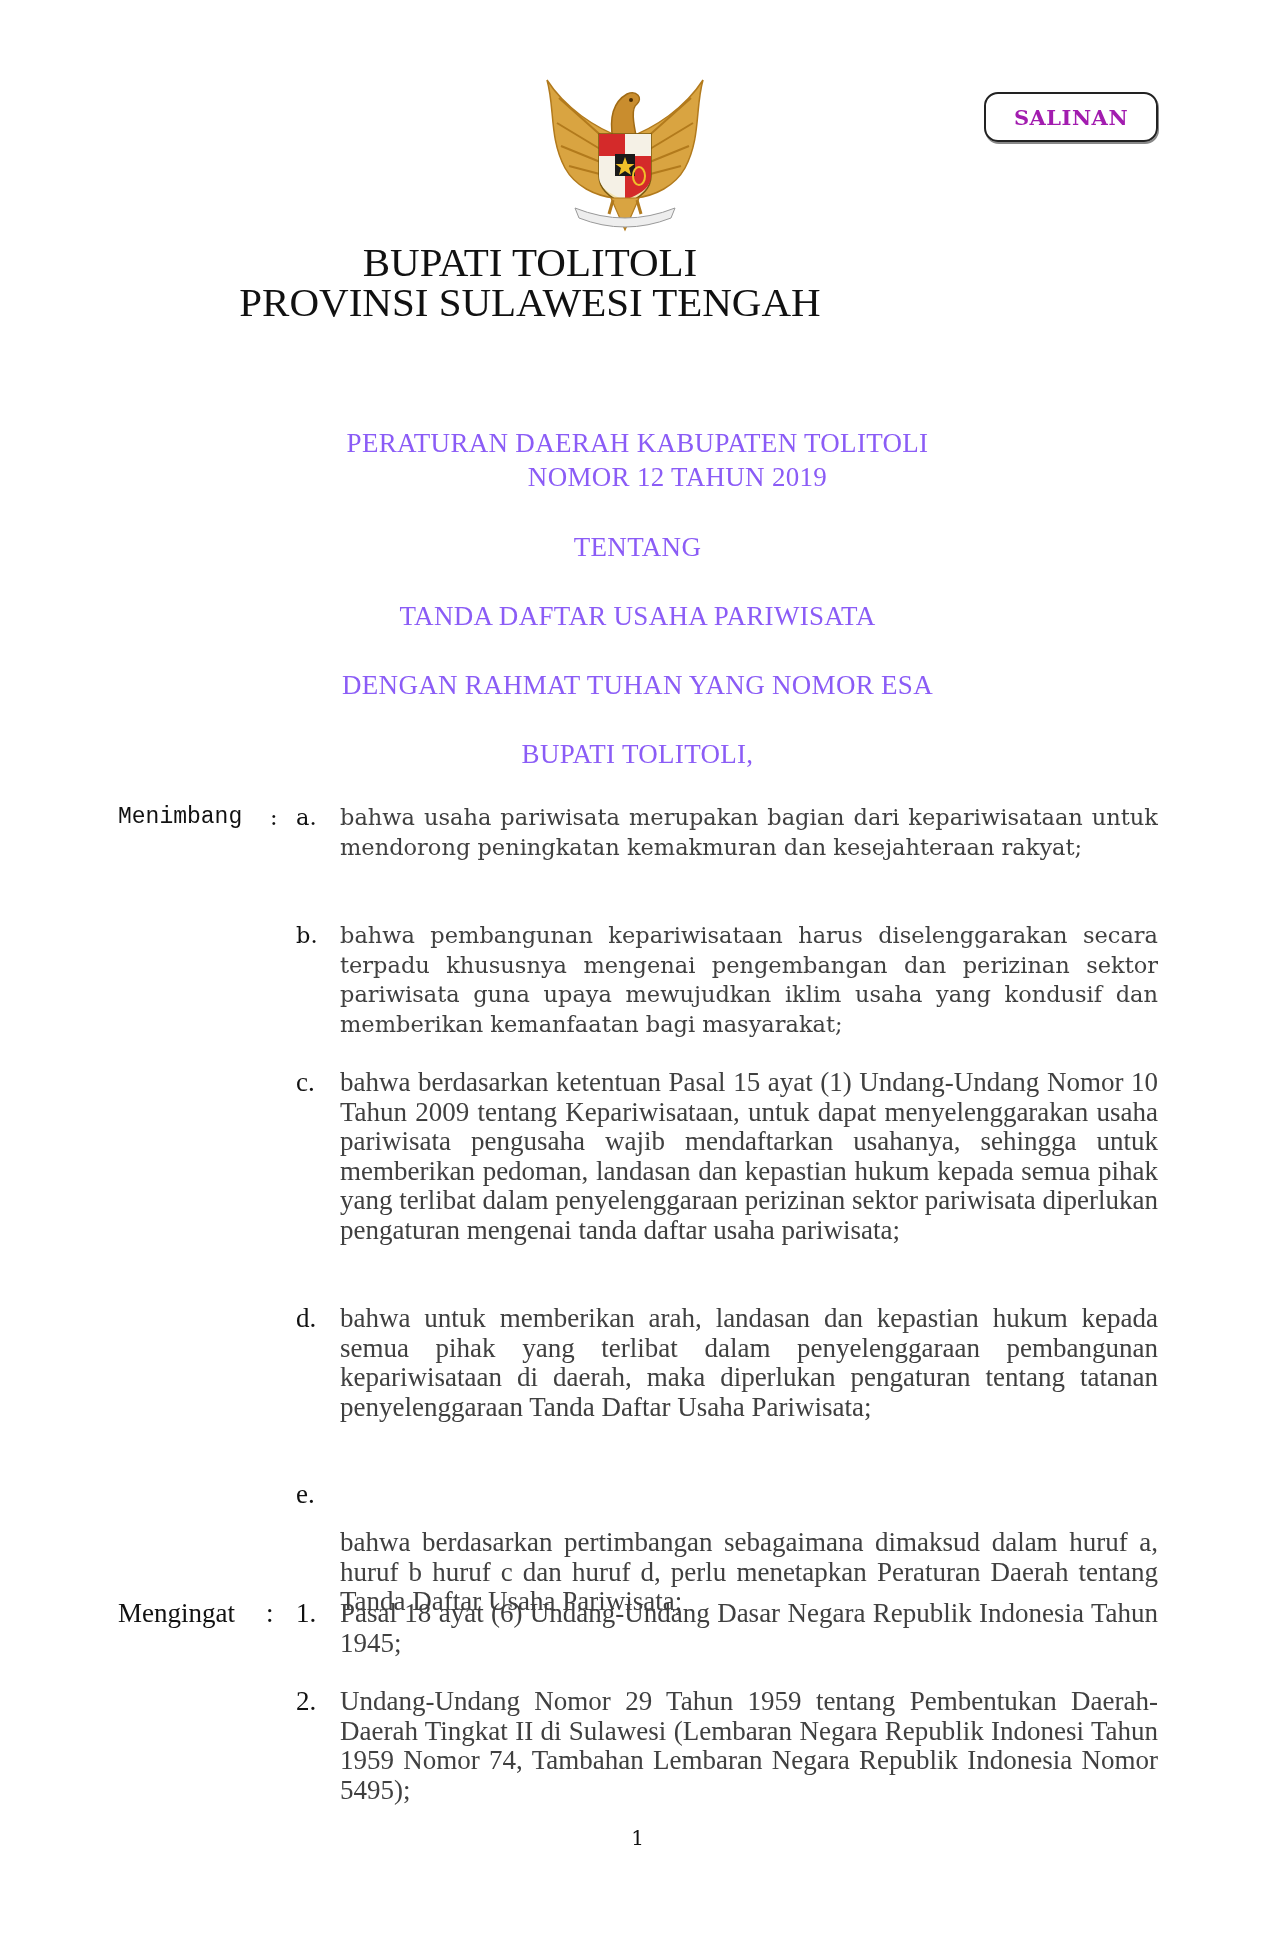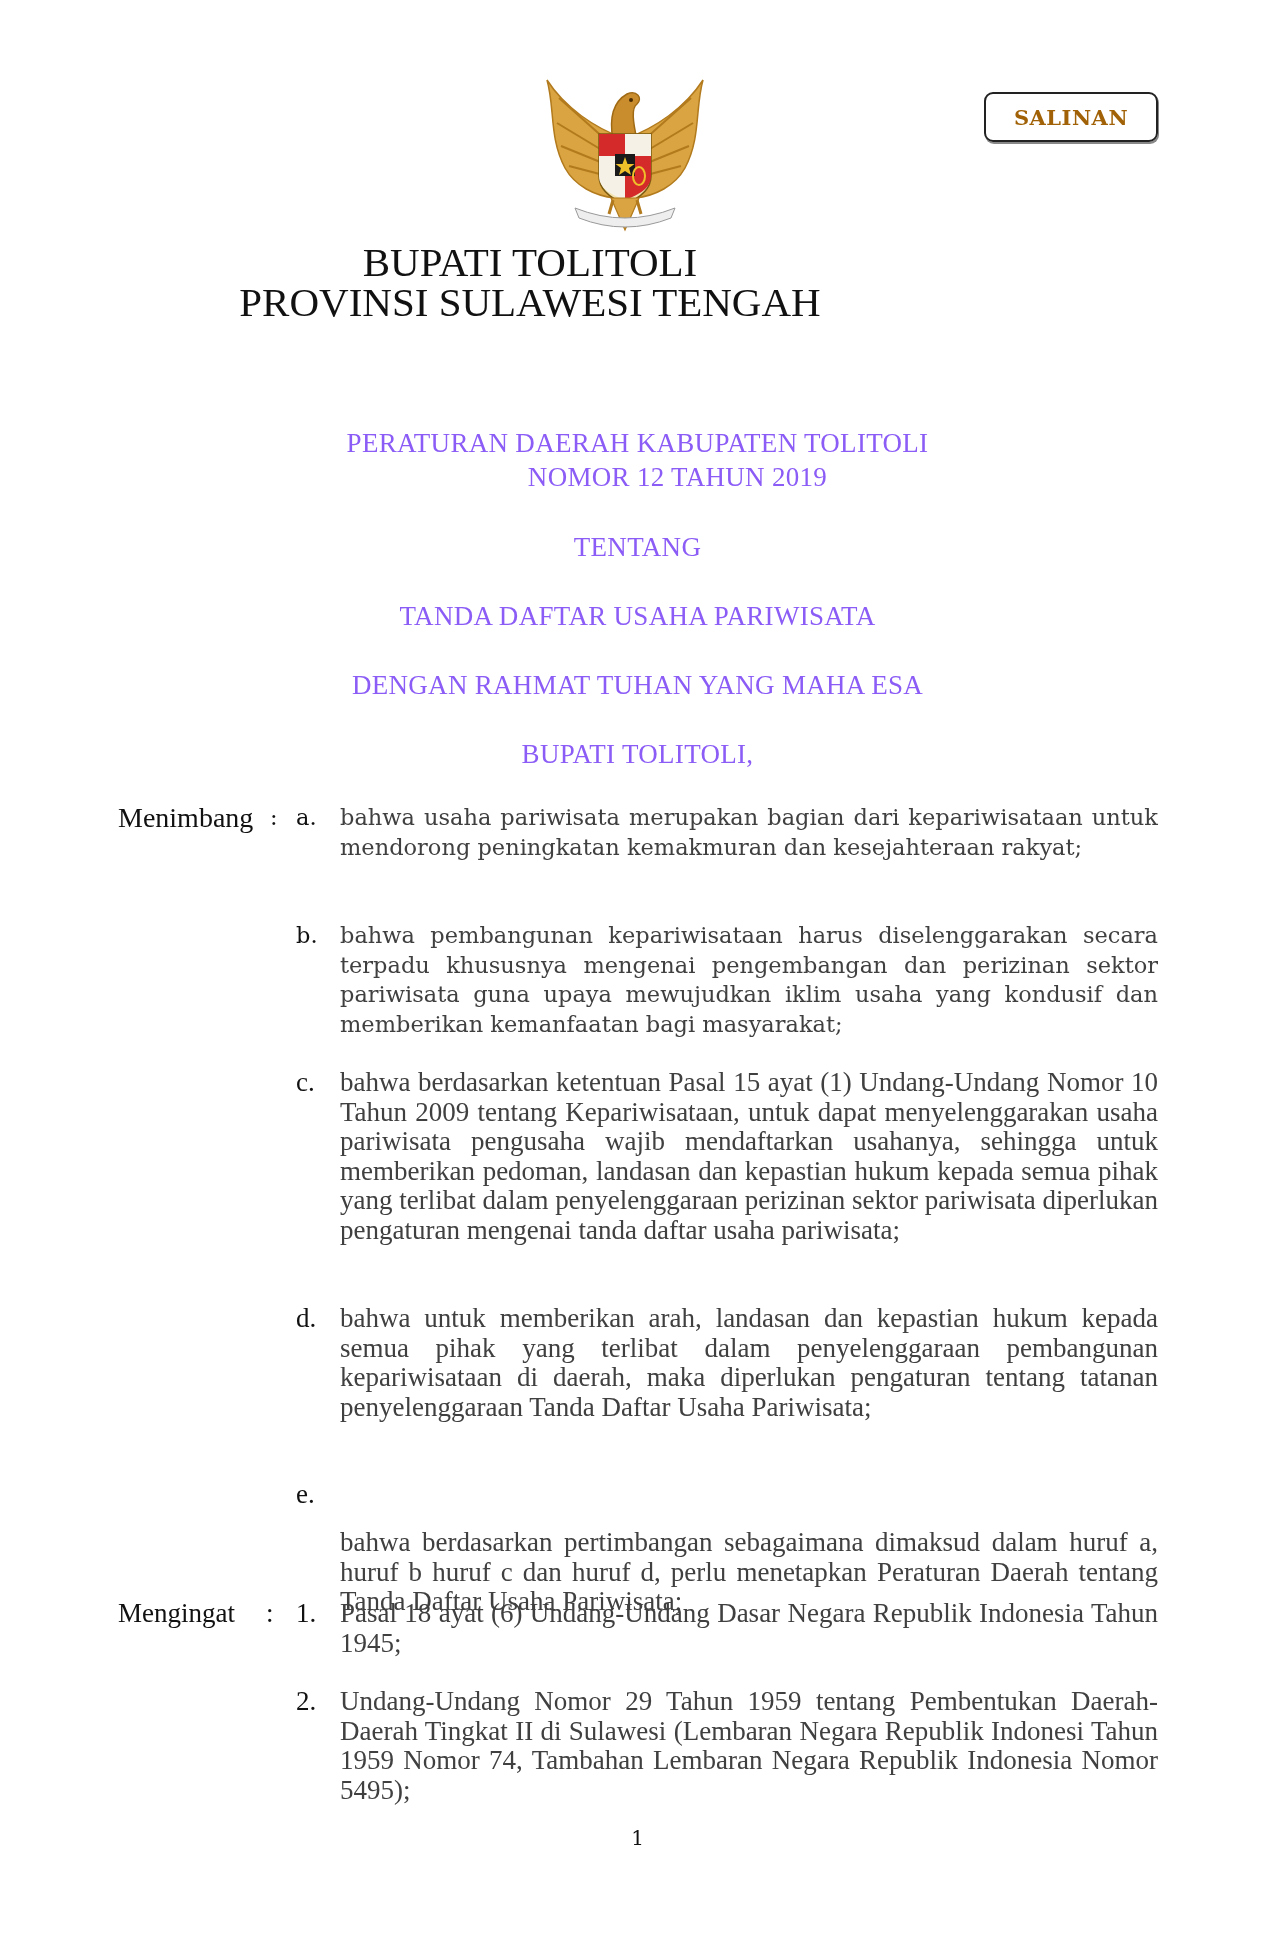--- a/index.html
+++ b/index.html
@@ -14,28 +14,28 @@
     .emblem {
       position: absolute;
       left: 535px; top: 68px;
       width: 180px; height: 172px;
     }
     .salinan {
       position: absolute;
       left: 984px; top: 92px;
       width: 174px; height: 50px;
       border: 2px solid #222;
-      border-radius: 9px;
+      border-radius: 14px;
       box-shadow: 1px 2px 0 #888;
       display: flex; align-items: center; justify-content: center;
       font-family: "DejaVu Serif", serif;
       font-weight: bold;
       font-size: 21px;
       letter-spacing: 0.5px;
-      color: #a16207;
+      color: #a21caf;
       box-sizing: border-box;
     }
     .header-title {
       position: absolute;
       left: 0; width: 1060px;
       text-align: center;
       font-family: "Liberation Serif", "DejaVu Serif", serif;
       font-size: 41px;
       line-height: 48px;
       color: #111;
@@ -50,22 +50,22 @@
       font-family: "Liberation Serif", "DejaVu Serif", serif;
       font-size: 27px;
       line-height: 31px;
       letter-spacing: 0.3px;
       color: #8b5cf6;
     }
 
     .section-label {
       position: absolute;
       left: 118px;
-      font-family: Liberation Serif, serif;
-      font-size: 28px;
+      font-family: Liberation Mono, monospace;
+      font-size: 23px;
       line-height: 29.5px;
       color: #111;
       white-space: nowrap;
     }
     .colon {
       position: absolute;
       font-family: "DejaVu Serif", serif;
       font-size: 22.5px;
       line-height: 29.5px;
     }
@@ -137,21 +137,21 @@
   <span>SALINAN</span>
 </div>
 
 <div class="header-title l1">BUPATI TOLITOLI</div>
 <div class="header-title l2">PROVINSI SULAWESI TENGAH</div>
 
 <div class="center-line" style="top:428px;">PERATURAN DAERAH KABUPATEN TOLITOLI</div>
 <div class="center-line" style="top:462px;padding-left:40px;">NOMOR 12 TAHUN 2019</div>
 <div class="center-line" style="top:532px;">TENTANG</div>
 <div class="center-line" style="top:601px;">TANDA DAFTAR USAHA PARIWISATA</div>
-<div class="center-line" style="top:670px;">DENGAN RAHMAT TUHAN YANG MAHA ESA</div>
+<div class="center-line" style="top:670px;">DENGAN RAHMAT TUHAN YANG NOMOR ESA</div>
 <div class="center-line" style="top:739px;">BUPATI TOLITOLI,</div>
 
 <div class="section-label" style="top:803px;">
   <span>Menimbang</span>
 </div>
 <span class="colon" style="left:270px; top:803px;">:</span>
 
 <div>
   <span class="item-marker" style="top:803px;">a.</span>
   <div class="item-text" style="top:803px;">bahwa usaha pariwisata merupakan bagian dari kepariwisataan untuk mendorong peningkatan kemakmuran dan kesejahteraan rakyat;</div>

